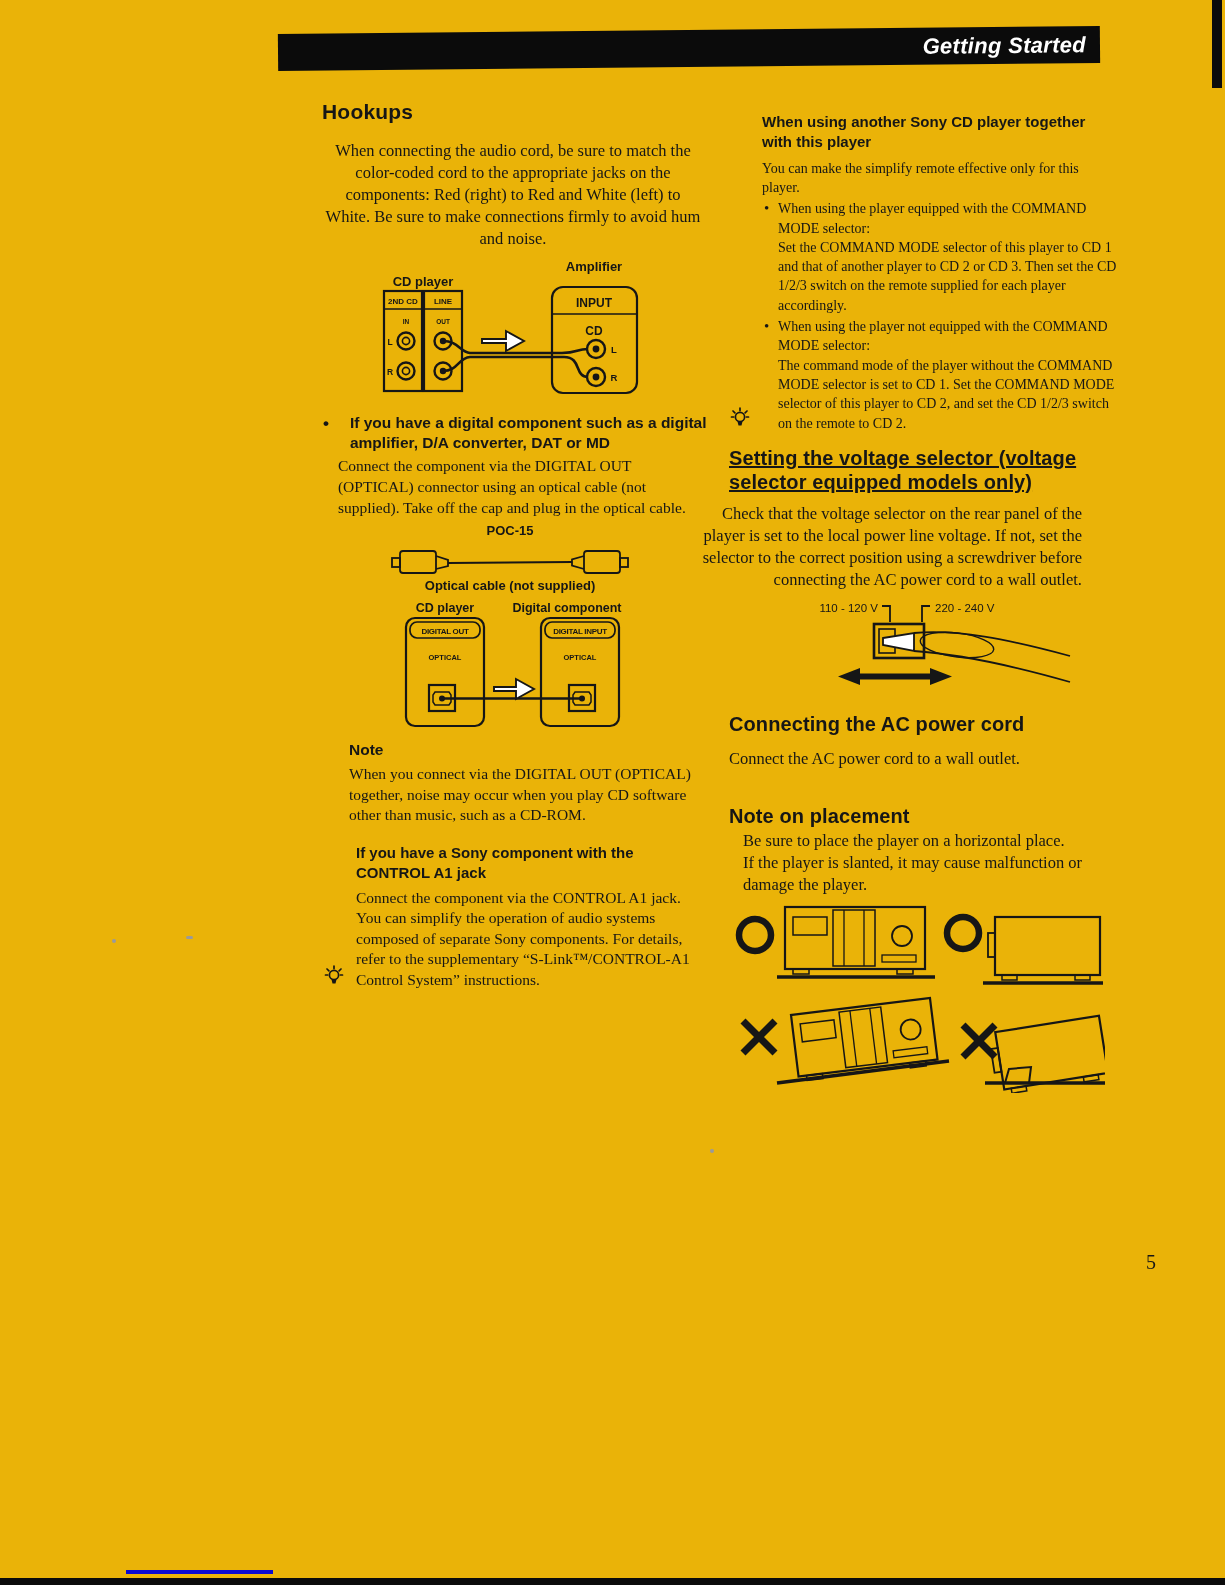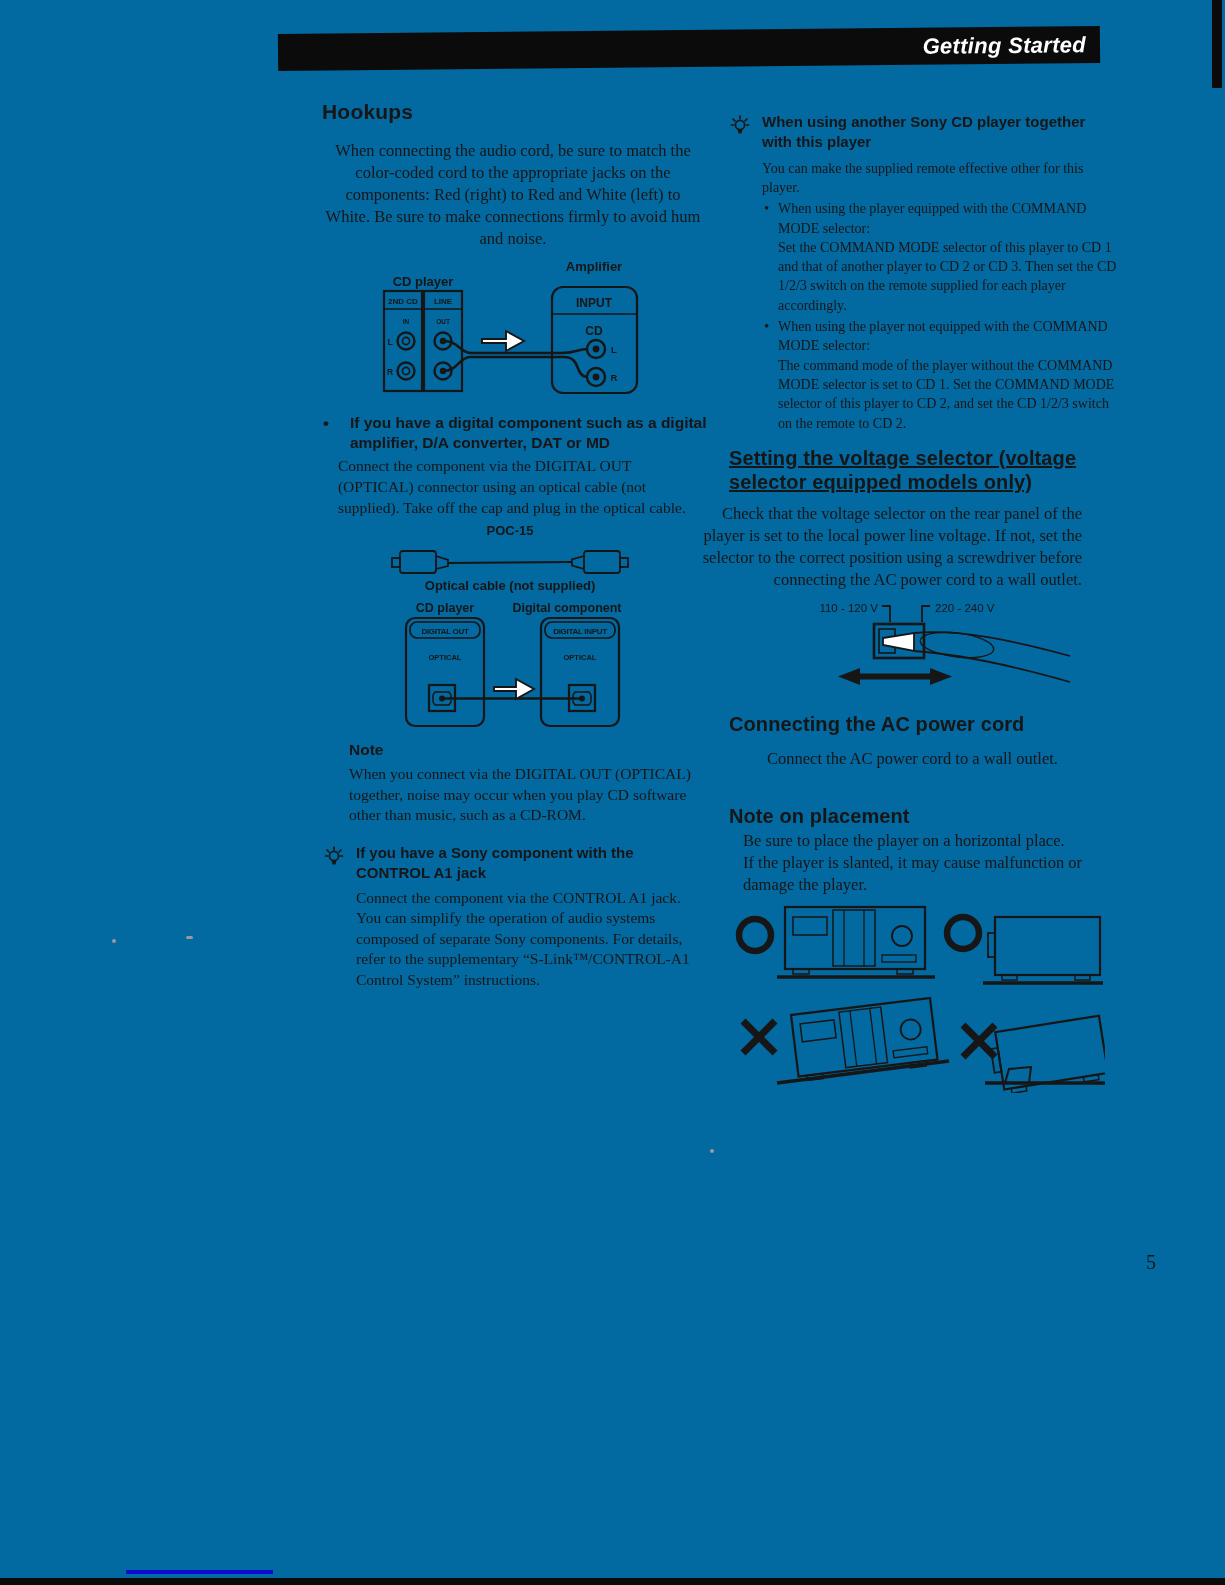--- a/index.html
+++ b/index.html
@@ -1,16 +1,16 @@
 <!DOCTYPE html>
 <html><head>
 <meta charset="utf-8">
 <style>
   html,body{margin:0;padding:0;background:#e8e8e8;}
-  #page{position:relative;width:1225px;height:1585px;background:#0369a1;overflow:hidden;
+  #page{position:relative;width:1225px;height:1585px;background:#eab308;overflow:hidden;
         font-family:"Liberation Serif",serif;color:#161616;}
   .abs{position:absolute;}
 
   
   .header-bar{left:278px;top:30px;width:822px;height:37px;background:#0b0b0b;
               display:flex;align-items:center;justify-content:flex-end;padding-right:14px;
               box-sizing:border-box;transform:rotate(-0.55deg);}
   .header-title{font:italic 700 22px/1 "Liberation Sans",sans-serif;color:#ffffff;letter-spacing:.3px;}
 
   .corner-mark{left:1212px;top:0;width:10px;height:88px;background:#0b0b0b;}
@@ -18,21 +18,21 @@
   .blue-line{left:126px;top:1570px;width:147px;height:4px;background:#0a0ad0;}
   .speck{width:4px;height:4px;border-radius:50%;background:#9a9a9a;}
 
   
   .h-main{font:700 21px/1.15 "Liberation Sans",sans-serif;letter-spacing:.2px;}
   .h-sec{font:700 20px/1.22 "Liberation Sans",sans-serif;letter-spacing:.1px;}
   .body-txt{font:16.5px/1.34 "Liberation Serif",serif;}
   .small-txt{font:15.5px/1.33 "Liberation Serif",serif;}
   .tip-txt{font:14px/1.38 "Liberation Serif",serif;}
 
-  .tipblock{display:flex;gap:9px;}
+  .tipblock{display:flex;gap:9px;align-items:flex-end;}
   .tipicon{flex:0 0 24px;padding-top:1px;}
   .tip-head{font:700 15px/1.32 "Liberation Sans",sans-serif;}
   .tip-intro{margin-top:7px;}
   .tip-ul{list-style:none;margin:2px 0 0 0;padding:0 0 0 16px;}
   .tip-ul li{position:relative;margin-top:2px;}
   .tip-ul li::before{content:"\2022";position:absolute;left:-14px;top:-1px;font-size:15px;}
 
   .bullet-row{display:flex;gap:9px;}
   .bullet-dot{font:700 17px/1.3 "Liberation Sans",sans-serif;}
   .sub-head{font:700 15.5px/1.3 "Liberation Sans",sans-serif;margin-left:12px;}
@@ -209,21 +209,21 @@
           <line x1="4" y1="6" x2="5.9" y2="7.8"></line>
           <line x1="18" y1="6" x2="16.1" y2="7.8"></line>
           <line x1="2.5" y1="12" x2="4.6" y2="12"></line>
           <line x1="19.5" y1="12" x2="17.4" y2="12"></line>
         </g>
         <path d="M8.5 16.5 h5 l-1 4 h-3 Z" fill="#161616"></path>
       </svg>
     </span>
     <div class="tip-txt" style="width:356px;">
       <div class="tip-head">When using another Sony CD player together with this player</div>
-      <div class="tip-intro">You can make the supplied remote effective other for this player.</div>
+      <div class="tip-intro">You can make the simplify remote effective only for this player.</div>
       <ul class="tip-ul">
         <li>
           <div>When using the player equipped with the COMMAND MODE selector:</div>
           <div>Set the COMMAND MODE selector of this player to CD 1 and that of another player to CD 2 or CD 3. Then set the CD 1/2/3 switch on the remote supplied for each player accordingly.</div>
         </li>
         <li>
           <div>When using the player not equipped with the COMMAND MODE selector:</div>
           <div>The command mode of the player without the COMMAND MODE selector is set to CD 1. Set the COMMAND MODE selector of this player to CD 2, and set the CD 1/2/3 switch on the remote to CD 2.</div>
         </li>
       </ul>
@@ -252,21 +252,21 @@
     </g>
     <g fill="#161616">
       <rect x="76" y="81.5" width="74" height="6"></rect>
       <polygon points="78,76 56,84.5 78,93"></polygon>
       <polygon points="148,76 170,84.5 148,93"></polygon>
     </g>
   </svg>
 
   <div class="abs h-sec" style="left:729px;top:712px;width:388px;">Connecting the AC power cord</div>
 
-  <div class="abs body-txt" style="left:729px;top:748px;width:388px;margin-left:38px;">Connect the AC power cord to a wall outlet.</div>
+  <div class="abs body-txt" style="left:729px;top:748px;width:388px;">Connect the AC power cord to a wall outlet.</div>
 
   <div class="abs h-sec" style="left:729px;top:804px;width:388px;">Note on placement</div>
 
   <div class="abs body-txt" style="left:729px;top:830px;width:388px;margin-left:14px;">
     <div>Be sure to place the player on a horizontal place.</div>
     <div>If the player is slanted, it may cause malfunction or damage the player.</div>
   </div>
 
   <svg class="abs" style="left:733px;top:893px;" width="372" height="200" viewBox="0 0 372 200">
     <defs>

